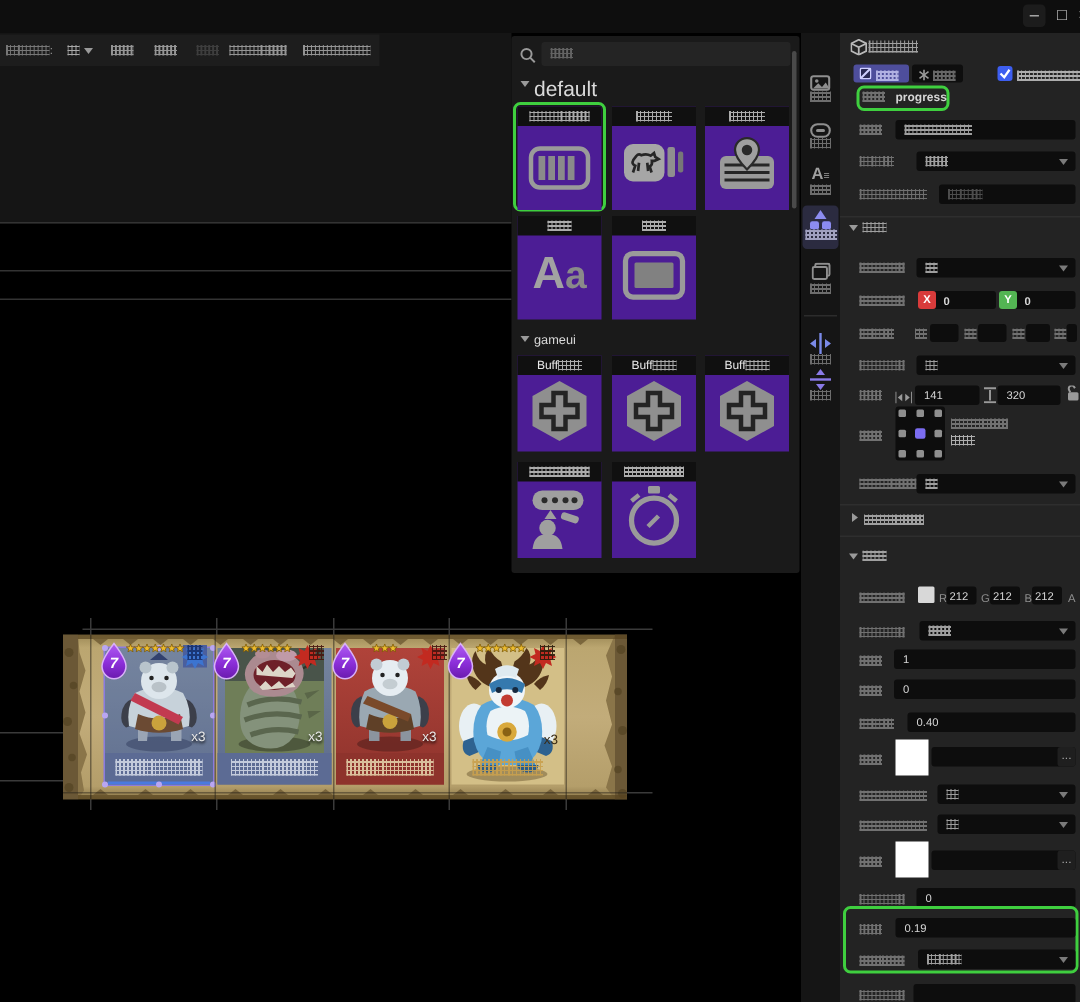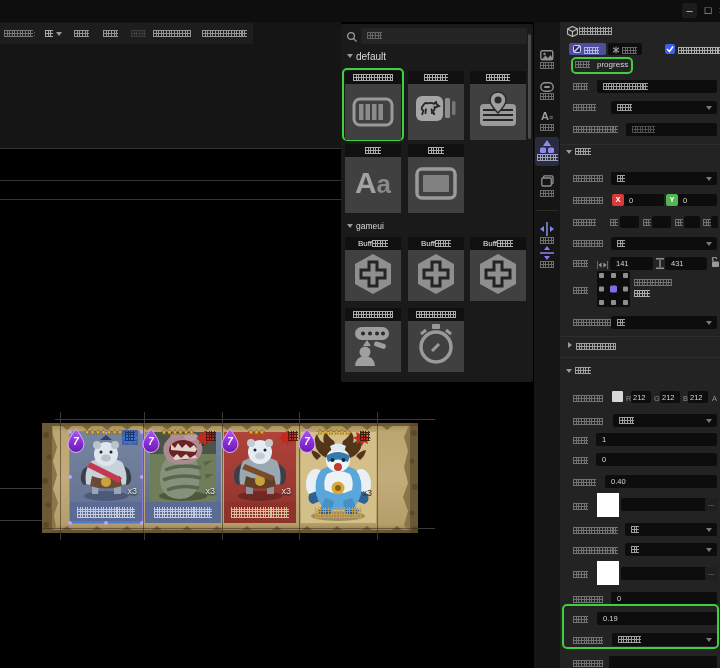--- a/index.html
+++ b/index.html
@@ -11,32 +11,32 @@
   
   #canvasTop{left:0;top:22px;width:341px;height:127px;background:#151515;}
   #toolbar{left:0;top:23px;width:253px;height:21px;background:#1d1d1d;font-size:7.5px;color:#c4c4c4;}
   #toolbar span{position:absolute;top:6px;white-space:nowrap;}
   
   .hline{position:absolute;height:1px;background:#333;}
   .vline{position:absolute;width:1px;background:#333;}
   
   #rpanel{left:560px;top:22px;width:160px;height:646px;background:#232323;}
   .lab{white-space:nowrap;position:absolute;font-size:7.5px;color:#8f8f8f;white-space:nowrap;}
-  .val{position:absolute;font-size:7.5px;color:#d6d6d6;white-space:nowrap;}
+  .val{position:absolute;font-size:7.5px;color:#d6d6d6;white-space:nowrap;font-weight:bold;}
   .inp{position:absolute;background:#0d0d0d;border-radius:2px;font-size:7.5px;color:#d6d6d6;line-height:13px;padding-left:6px;box-sizing:border-box;height:13px;}
   .dd{position:absolute;background:#0d0d0d;border-radius:2px;font-size:7.5px;color:#d6d6d6;line-height:13px;padding-left:6px;box-sizing:border-box;height:13px;}
   .dd:after{content:"";position:absolute;right:5px;top:5px;border-left:3.5px solid transparent;border-right:3.5px solid transparent;border-top:4px solid #7a7a7a;}
   .cj{display:inline-block;vertical-align:middle;margin-top:-1px;opacity:0.72;background:repeating-linear-gradient(90deg,currentColor 0 1px,transparent 1px 2.6px,currentColor 2.6px 3.6px,transparent 3.6px 5.2px,currentColor 5.2px 6.2px,transparent 6.2px 7.9px),repeating-linear-gradient(0deg,currentColor 0 1px,transparent 1px 2.8px);}
   .dcaret{position:absolute;width:0;height:0;border-left:3px solid transparent;border-right:3px solid transparent;border-top:4px solid #9a9a9a;}
   .sechead{position:absolute;font-size:8px;white-space:nowrap;color:#d0d0d0;font-weight:bold;white-space:nowrap;}
   .divider{position:absolute;height:1px;background:#2e2e2e;left:560px;width:160px;}
   .gbox{position:absolute;border:2.5px solid #3fcf3f;border-radius:5px;box-sizing:border-box;}
   
   #palette{left:341px;top:24px;width:192px;height:358px;background:#1a1a1a;border-radius:2px;}
-  .cell{position:absolute;width:56px;height:69px;background:#404040;}
+  .cell{position:absolute;width:56px;height:69px;background:#4c1d95;}
   .cellt{position:absolute;left:0;top:0;width:100%;height:13px;background:#101010;color:#e8e8e8;font-size:8px;line-height:13px;text-align:center;white-space:nowrap;}
   
   #lstrip{left:534px;top:22px;width:26px;height:646px;background:#151515;}
   .sicon{position:absolute;left:0;width:26px;text-align:center;color:#8f8f8f;font-size:7px;white-space:nowrap;}
   
   #parch{left:42px;top:423px;width:376px;height:110px;}
   .card{position:absolute;top:9px;width:72px;height:91px;}
   .cname{position:absolute;left:0;bottom:0;width:100%;height:21px;font-size:11.5px;font-weight:bold;text-align:center;line-height:21px;letter-spacing:0.5px;}
   .stars{position:absolute;top:6px;font-size:7px;color:#edbc2e;letter-spacing:-1.2px;text-shadow:0 0 1px #6a4a00;white-space:nowrap;}
   .attr{position:absolute;top:6px;font-size:11px;font-weight:bold;white-space:nowrap;}
@@ -331,21 +331,21 @@
   </div>
 
   <div id="palette" class="abs">
     <svg width="12" height="12" style="position:absolute;left:5px;top:7px;">
       <circle cx="5" cy="5" r="3.4" stroke="#9a9a9a" stroke-width="1.3" fill="none"></circle>
       <line x1="7.6" y1="7.6" x2="10.5" y2="10.5" stroke="#9a9a9a" stroke-width="1.3"></line>
     </svg>
     <div class="abs" style="left:20px;top:4px;width:166px;height:16px;background:#242424;border-radius:2px;color:#7c7c7c;font-size:9px;line-height:16px;padding-left:6px;box-sizing:border-box;font-size:7.5px;"><i class="cj" style="width:15.0px;height:7.2px;"></i></div>
     <div class="abs" style="left:187px;top:10px;width:3px;height:105px;background:#4a4a4a;border-radius:2px;"></div>
     <div class="dcaret" style="left:6px;top:30px;"></div>
-    <div class="abs" style="left:15px;top:27px;font-size:10px;color:#dadada;">default</div>
+    <div class="abs" style="left:15px;top:27px;font-size:14px;color:#dadada;">default</div>
 
     <div class="gbox" style="left:1px;top:44px;width:62px;height:73px;"></div>
     <div class="cell" style="left:4px;top:47px;">
       <div class="cellt"><i class="cj" style="width:40.0px;height:7.7px;"></i></div>
       <svg width="56" height="56" style="position:absolute;top:13px;">
         <rect x="9" y="15" width="38" height="26" rx="6" fill="none" stroke="#9a9a9a" stroke-width="3"></rect>
         <rect x="14" y="20" width="4.5" height="16" fill="#8a8a8a"></rect>
         <rect x="20.5" y="20" width="4.5" height="16" fill="#8a8a8a"></rect>
         <rect x="27" y="20" width="4.5" height="16" fill="#8a8a8a"></rect>
         <rect x="33.5" y="20" width="4.5" height="16" fill="#8a8a8a"></rect>
@@ -549,21 +549,21 @@
     <line x1="11" y1="0" x2="11" y2="8" stroke="#9a9a9a" stroke-width="1.2"></line>
     <path d="M1.5,4 l3,-2.5 l0,5 Z" fill="#9a9a9a"></path>
     <path d="M9.5,4 l-3,-2.5 l0,5 Z" fill="#9a9a9a"></path>
   </svg>
   <div class="inp" style="left:610px;top:257px;width:43px;">141</div>
   <svg width="8" height="11" class="abs" style="left:656px;top:258px;">
     <line x1="0" y1="0.8" x2="8" y2="0.8" stroke="#9a9a9a" stroke-width="1.4"></line>
     <line x1="0" y1="10.2" x2="8" y2="10.2" stroke="#9a9a9a" stroke-width="1.4"></line>
     <line x1="4" y1="2" x2="4" y2="9" stroke="#9a9a9a" stroke-width="1.3"></line>
   </svg>
-  <div class="inp" style="left:665px;top:257px;width:42px;">431</div>
+  <div class="inp" style="left:665px;top:257px;width:42px;">320</div>
   <svg width="10" height="11" class="abs" style="left:710px;top:257px;">
     <rect x="2" y="4.5" width="7" height="5.5" rx="1" fill="#9a9a9a"></rect>
     <path d="M3.5,4.5 L3.5,3 a2,2.2 0 0 1 4,0 L7.5,3.6" fill="none" stroke="#9a9a9a" stroke-width="1.3" transform="rotate(-28 3.5 4.5)"></path>
   </svg>
 
   <div class="lab" style="left:573px;top:286px;"><i class="cj" style="width:15.0px;height:7.2px;"></i></div>
   <div class="abs" style="left:597px;top:271px;width:33px;height:36px;background:#0d0d0d;border-radius:2px;"></div>
   <svg width="33" height="36" class="abs" style="left:597px;top:271px;">
     <g fill="#8f8f8f">
       <rect x="2" y="2" width="5" height="5" rx="1"></rect>

